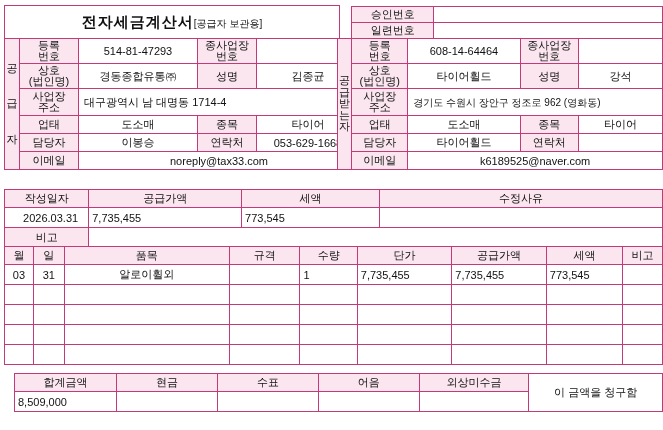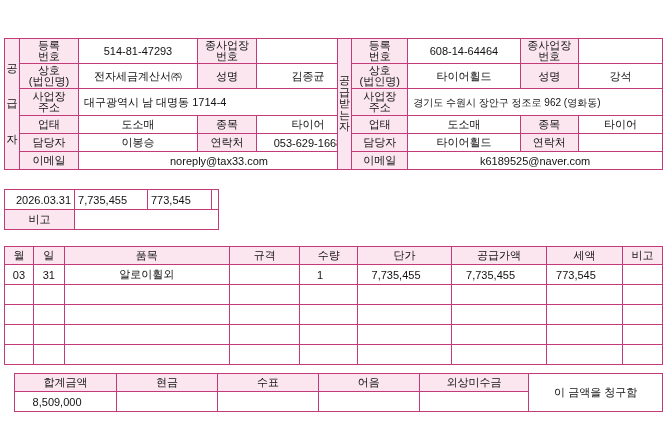--- a/index.html
+++ b/index.html
@@ -42,29 +42,53 @@
     letter-spacing:0;
   }
   .vert{
     width:14px;
     background:#fbe6ef;
     line-height:1.05;
     font-size:11px;
     padding:0;
   }
   .vert span{display:block;}
-  .right{text-align:center;padding-right:20px;border-radius:6px;}
+  .right{text-align:left;padding-right:20px;border-radius:6px;}
   .left{text-align:left;padding-left:5px;}
   .tiny{font-size:10px;}
 </style>
 </head>
 <body>
 
 <div class="sheet">
 
+  <table style="position:absolute;left:4px;top:5px;border-collapse:collapse;">
+    <tbody>
+        <tr>
+      <td class="title" style="width:328px;height:29px;border:1px solid #c23a78;">
+        <span>전자세금계산서</span><small>[공급자 보관용]</small>
+      </td>
+      <td class="noborder" style="width:5px;background:#fff;border:none;"></td>
+      <td class="noborder" style="padding:0;border:none;vertical-align:top;">
+        <table style="border-collapse:collapse;">
+          <tbody>
+                <tr>
+            <td class="lbl" style="width:78px;height:15px;">승인번호</td>
+            <td style="width:240px;height:15px;"></td>
+          </tr>
+          <tr>
+            <td class="lbl" style="height:15px;">일련번호</td>
+            <td style="height:15px;"></td>
+          </tr>
+        </tbody>
+            </table>
+      </td>
+    </tr>
+  </tbody>
+    </table>
 
   <table class="tbl" style="position:absolute;left:4px;top:38px;border-collapse:collapse;">
     <tbody>
         <tr>
       <td class="vert" rowspan="7" style="width:14px;">
         <span>공</span>
         <span style="height:24px"></span>
         <span>급</span>
         <span style="height:24px"></span>
         <span>자</span>
@@ -78,21 +102,21 @@
         <span>종사업장</span><br>
         <span>번호</span>
       </td>
       <td style="width:96px;"></td>
     </tr>
     <tr>
       <td class="lbl" style="height:24px;line-height:11px;">
         <span>상호</span><br>
         <span>(법인명)</span>
       </td>
-      <td>전자세금계산서㈜</td>
+      <td>경동종합유통㈜</td>
       <td class="lbl">성명</td>
       <td>김종균</td>
     </tr>
     <tr>
       <td class="lbl" style="height:26px;line-height:11px;">
         <span>사업장</span><br>
         <span>주소</span>
       </td>
       <td colspan="3" class="left">대구광역시 남 대명동 1714-4</td>
     </tr>
@@ -166,20 +190,26 @@
     </tr>
     <tr>
       <td class="lbl" style="height:17px;">이메일</td>
       <td colspan="3">k6189525@naver.com</td>
     </tr>
   </tbody>
     </table>
 
   <table class="tbl" style="position:absolute;left:4px;top:189px;border-collapse:collapse;">
     <tbody>
+        <tr>
+      <td class="lbl" style="width:78px;height:17px;">작성일자</td>
+      <td class="lbl" style="width:150px;">공급가액</td>
+      <td class="lbl" style="width:135px;">세액</td>
+      <td class="lbl" style="width:288px;">수정사유</td>
+    </tr>
     <tr>
       <td style="height:19px;padding-left:11px;">2026.03.31</td>
       <td class="right">7,735,455</td>
       <td class="right">773,545</td>
       <td></td>
     </tr>
     <tr>
       <td class="lbl" style="height:19px;">비고</td>
       <td colspan="3" class="left"></td>
     </tr>

